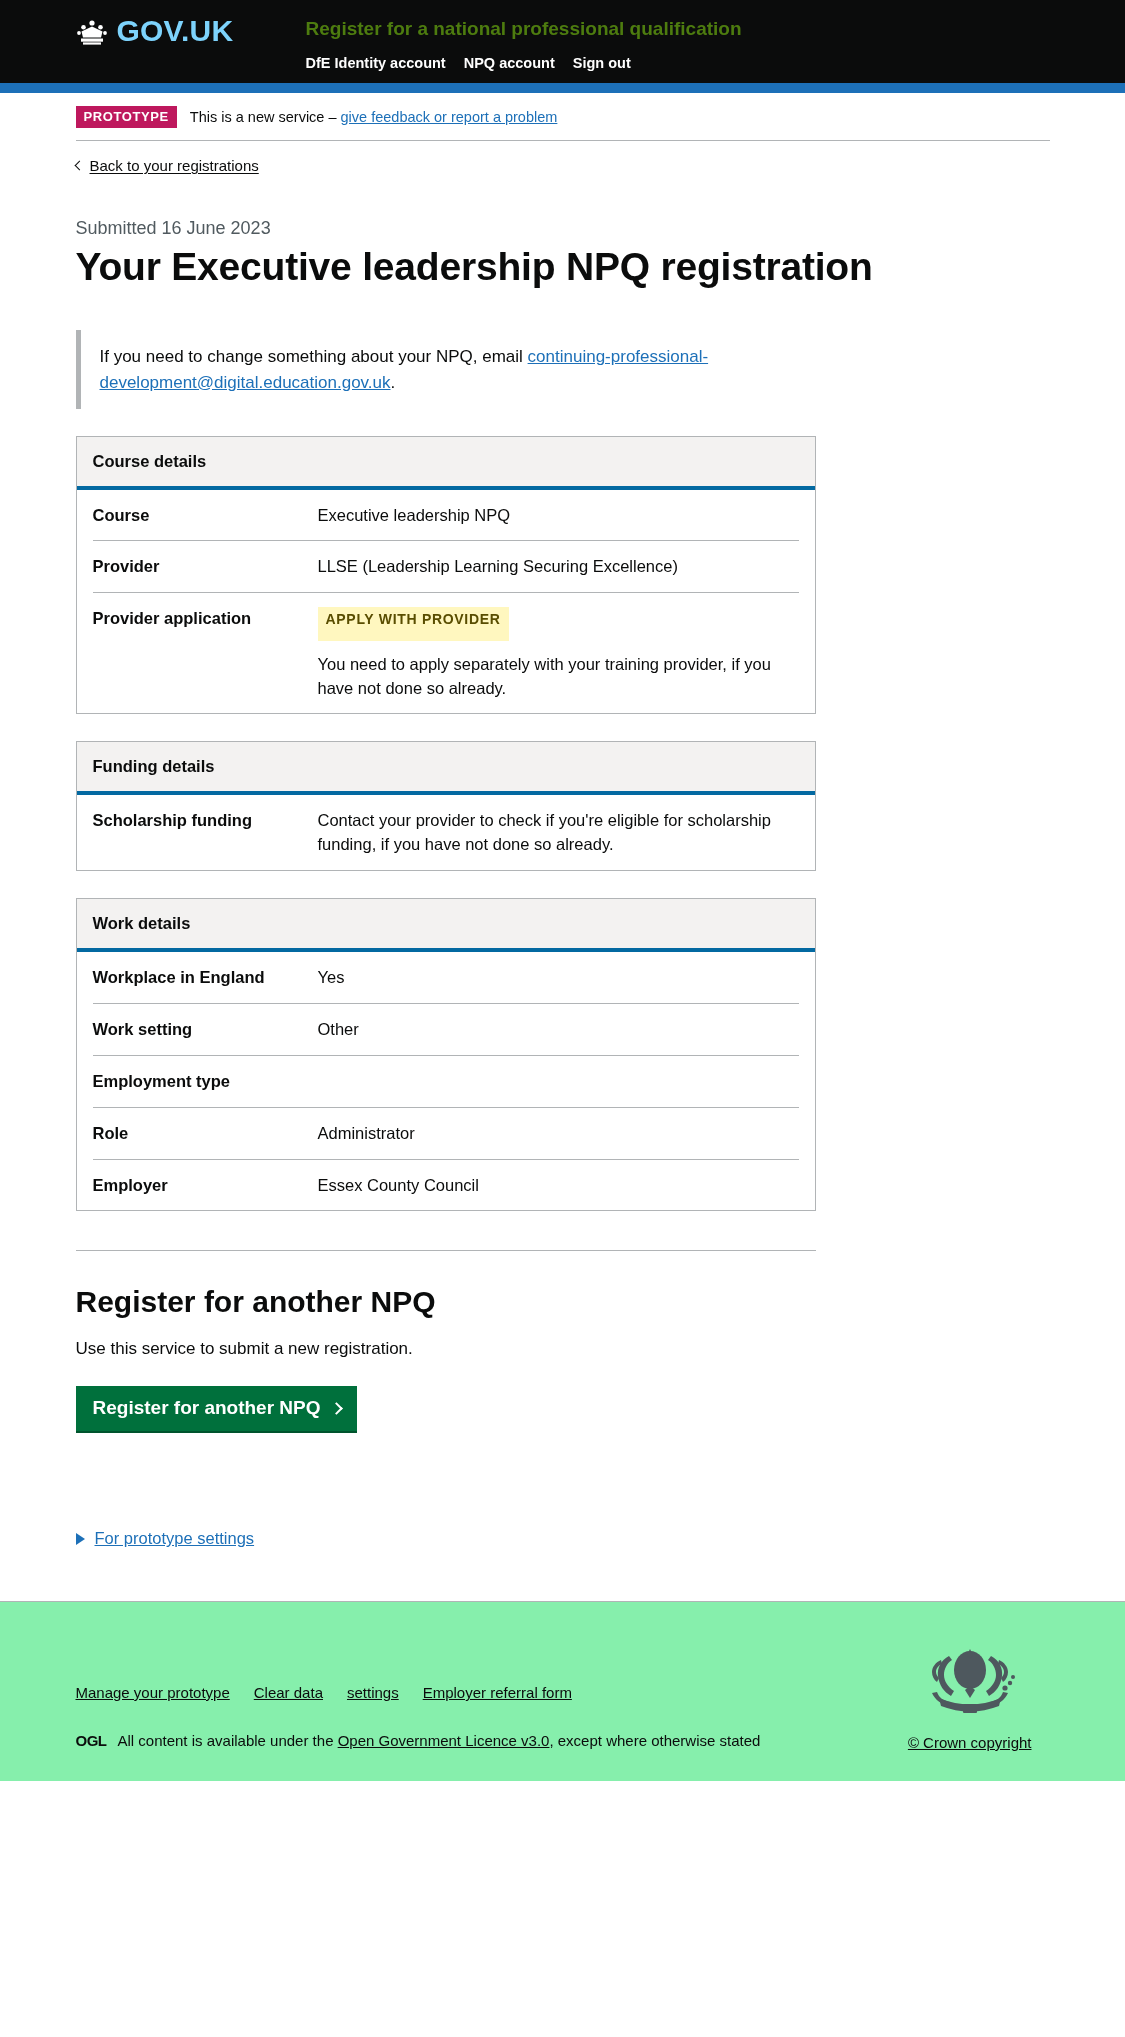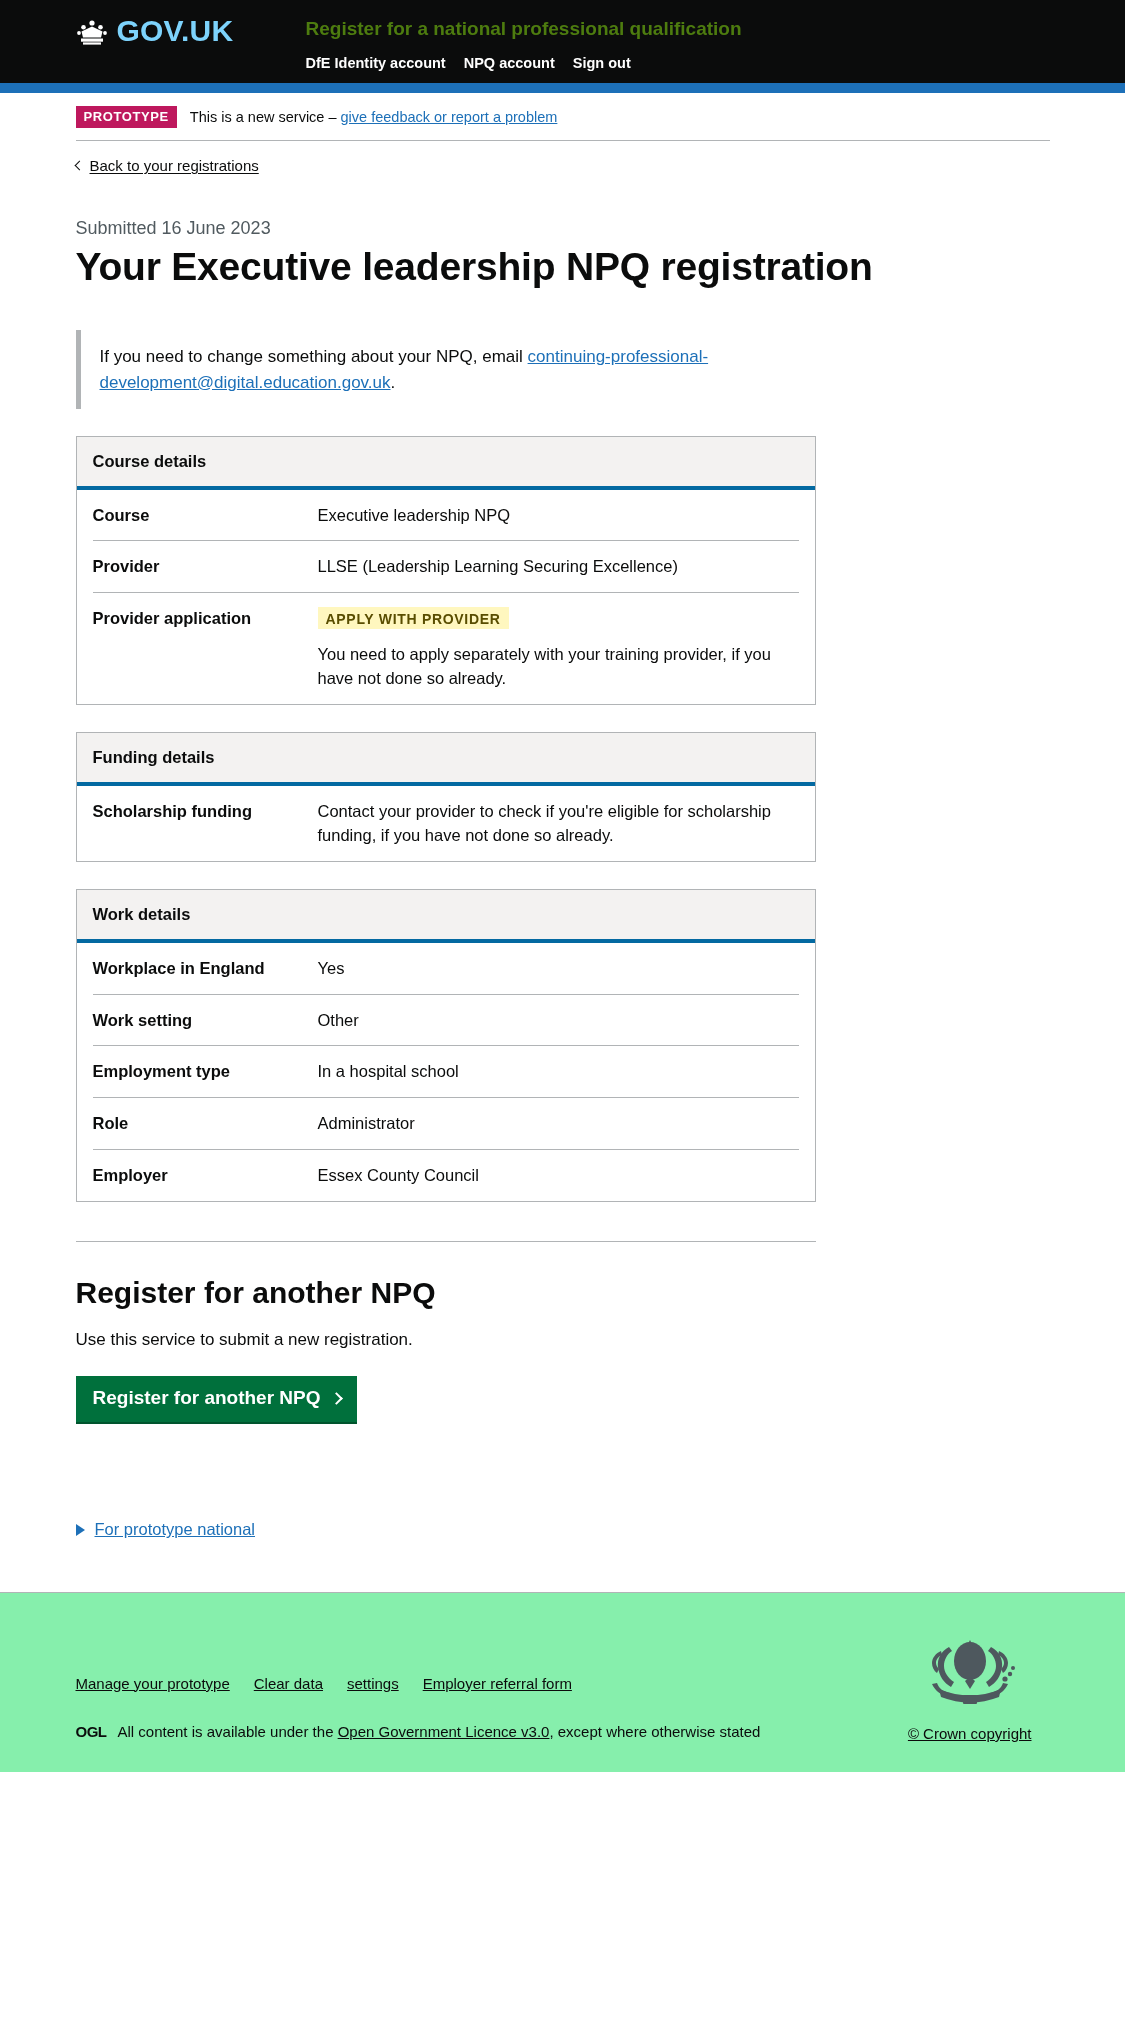--- a/index.html
+++ b/index.html
@@ -193,21 +193,21 @@
   .summary-value p + p { margin-top: 12px; }
 
   .tag-yellow {
     display: inline-block;
     background: #fff7bf;
     color: #594d00;
     font-size: 14px;
     font-weight: 700;
     letter-spacing: 0.7px;
     text-transform: uppercase;
-    padding: 3px 8px 0 8px;
+    padding: 3px 8px 12px 8px;
     line-height: 1.3;
   }
 
   
   .section-break {
     border: 0;
     border-top: 1px solid #b1b4b6;
     margin: 39px 0 0 0;
     max-width: 740px;
   }
@@ -425,21 +425,20 @@
       <div class="summary-row">
         <div class="summary-key">Workplace in England</div>
         <div class="summary-value">Yes</div>
       </div>
       <div class="summary-row">
         <div class="summary-key">Work setting</div>
         <div class="summary-value">Other</div>
       </div>
       <div class="summary-row">
         <div class="summary-key">Employment type</div>
-        <div class="summary-value">In a hospital school</div>
       </div>
       <div class="summary-row">
         <div class="summary-key">Role</div>
         <div class="summary-value">Administrator</div>
       </div>
       <div class="summary-row">
         <div class="summary-key">Employer</div>
         <div class="summary-value">Essex County Council</div>
       </div>
     </div>
@@ -452,21 +451,21 @@
     <p class="body-text">Use this service to submit a new registration.</p>
     <a class="start-button" href="#">
       <span>Register for another NPQ</span>
       <span class="start-chev"></span>
     </a>
   </div>
 
   <div class="details-wrap">
     <span class="details-summary">
       <span class="details-arrow"></span>
-      <span class="details-label">For prototype national</span>
+      <span class="details-label">For prototype settings</span>
     </span>
   </div>
 
 </div>
 
 <footer class="govuk-footer">
   <div class="footer-inner">
     <div class="footer-left">
       <div class="footer-links">
         <a href="#">Manage your prototype</a>

